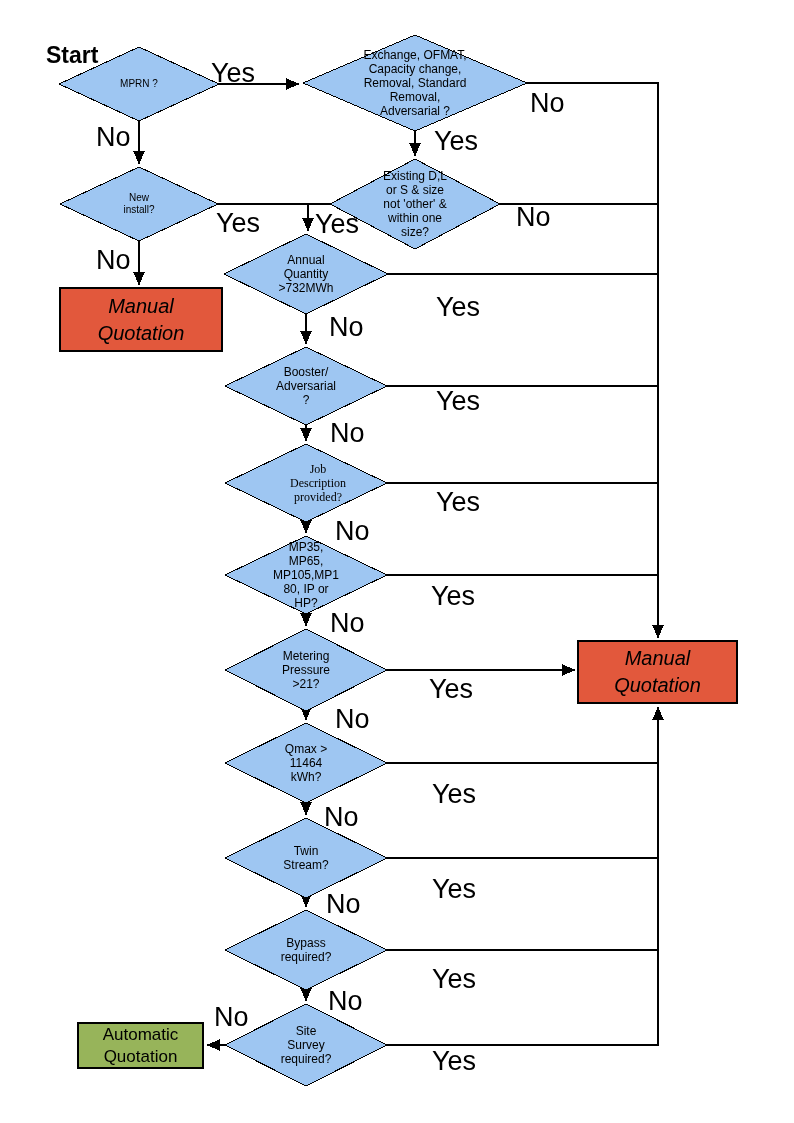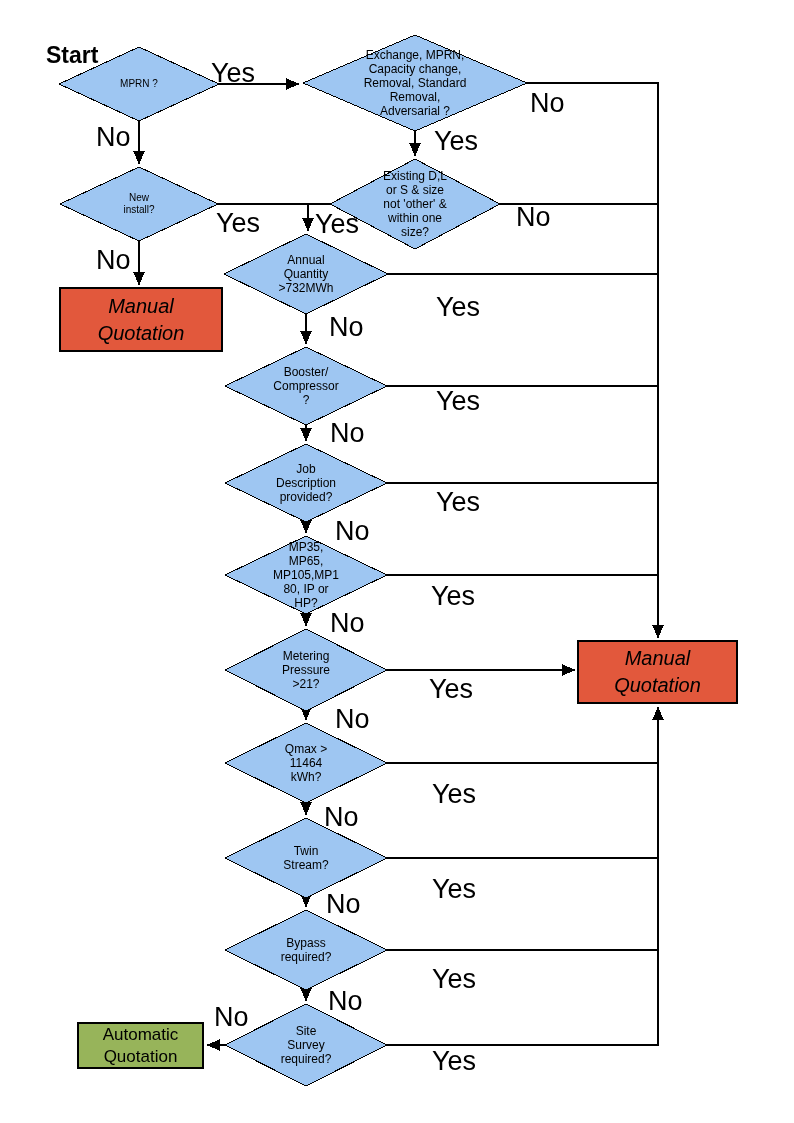--- a/index.html
+++ b/index.html
@@ -81,39 +81,39 @@
   <g stroke="#000" stroke-width="2">
     <rect x="60" y="288" width="162" height="63" fill="#E2583C"></rect>
     <rect x="578" y="641" width="159" height="62" fill="#E2583C"></rect>
     <rect x="78" y="1023" width="125" height="45" fill="#97B45A"></rect>
   </g>
 </svg>
 
 <div class="start-label" style="left:46px; top:42px;">Start</div>
 
 <div class="node-text dtext-lg" style="left:59px; top:47px; width:160px; height:74px;">MPRN ?</div>
-<div class="node-text dtext" style="left:303px; top:35px; width:224px; height:96px;">Exchange, MPRN,
+<div class="node-text dtext" style="left:303px; top:35px; width:224px; height:96px;">Exchange, OFMAT,
 Capacity change,
 Removal, Standard
 Removal,
 Adversarial ?</div>
 <div class="node-text dtext-lg" style="left:60px; top:167px; width:158px; height:74px;">New
 install?</div>
 <div class="node-text dtext" style="left:330px; top:159px; width:170px; height:90px;">Existing D,L
 or S &amp; size
 not 'other' &amp;
 within one
 size?</div>
 <div class="node-text dtext" style="left:224px; top:234px; width:164px; height:80px;">Annual
 Quantity
 &gt;732MWh</div>
 <div class="node-text dtext" style="left:225px; top:347px; width:162px; height:78px;">Booster/
-Compressor
+Adversarial
 ?</div>
-<div class="node-text dtext" style="left:225px; top:444px; width:162px; height:78px;">Job
+<div class="node-text dtext" style="left:237px; top:444px; width:162px; height:78px;font-family:Liberation Serif, serif;">Job
 Description
 provided?</div>
 <div class="node-text dtext" style="left:225px; top:536px; width:162px; height:78px;">MP35,
 MP65,
 MP105,MP1
 80, IP or
 HP?</div>
 <div class="node-text dtext" style="left:225px; top:629px; width:162px; height:82px;">Metering
 Pressure
 &gt;21?</div>

